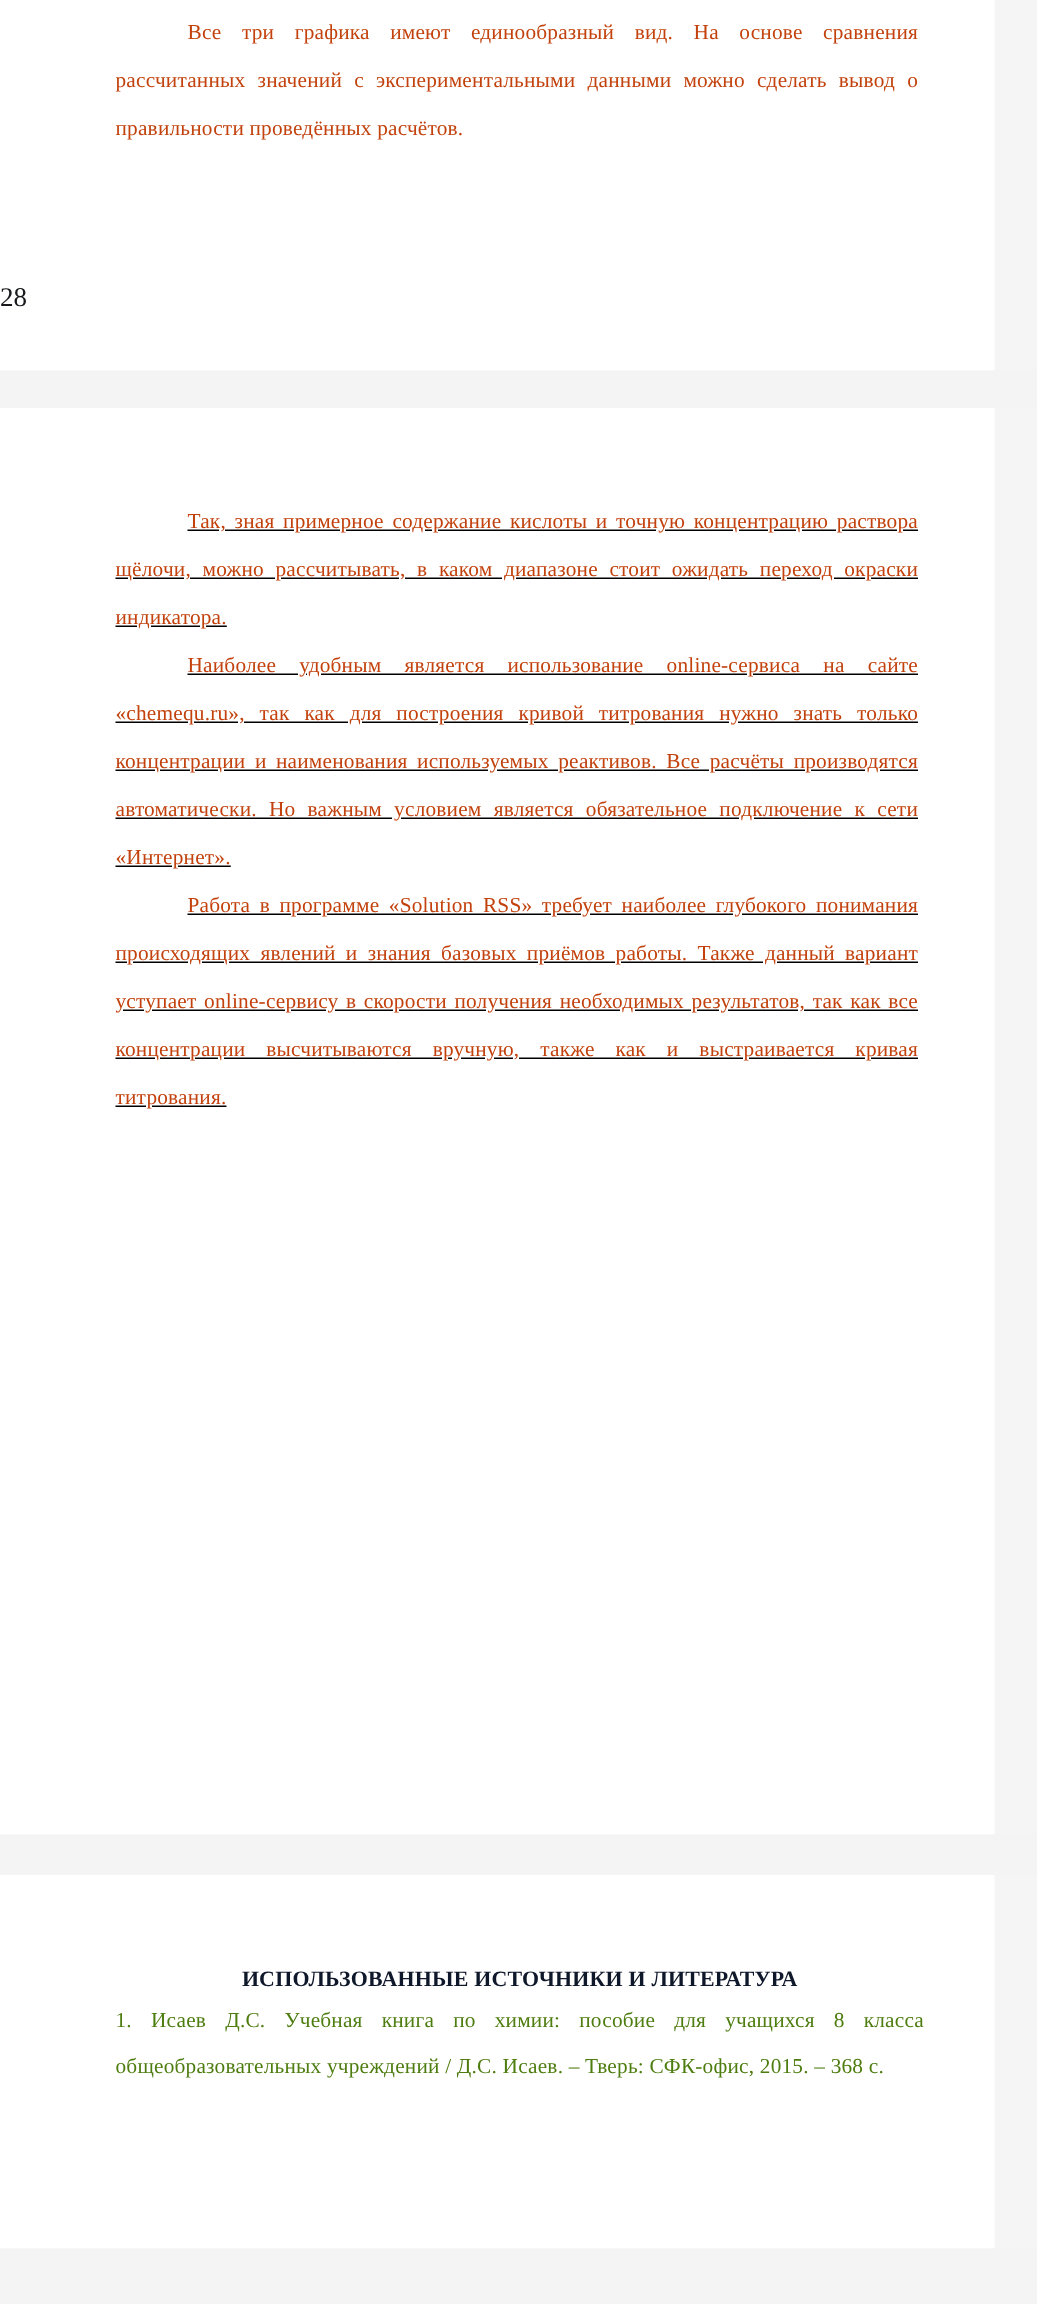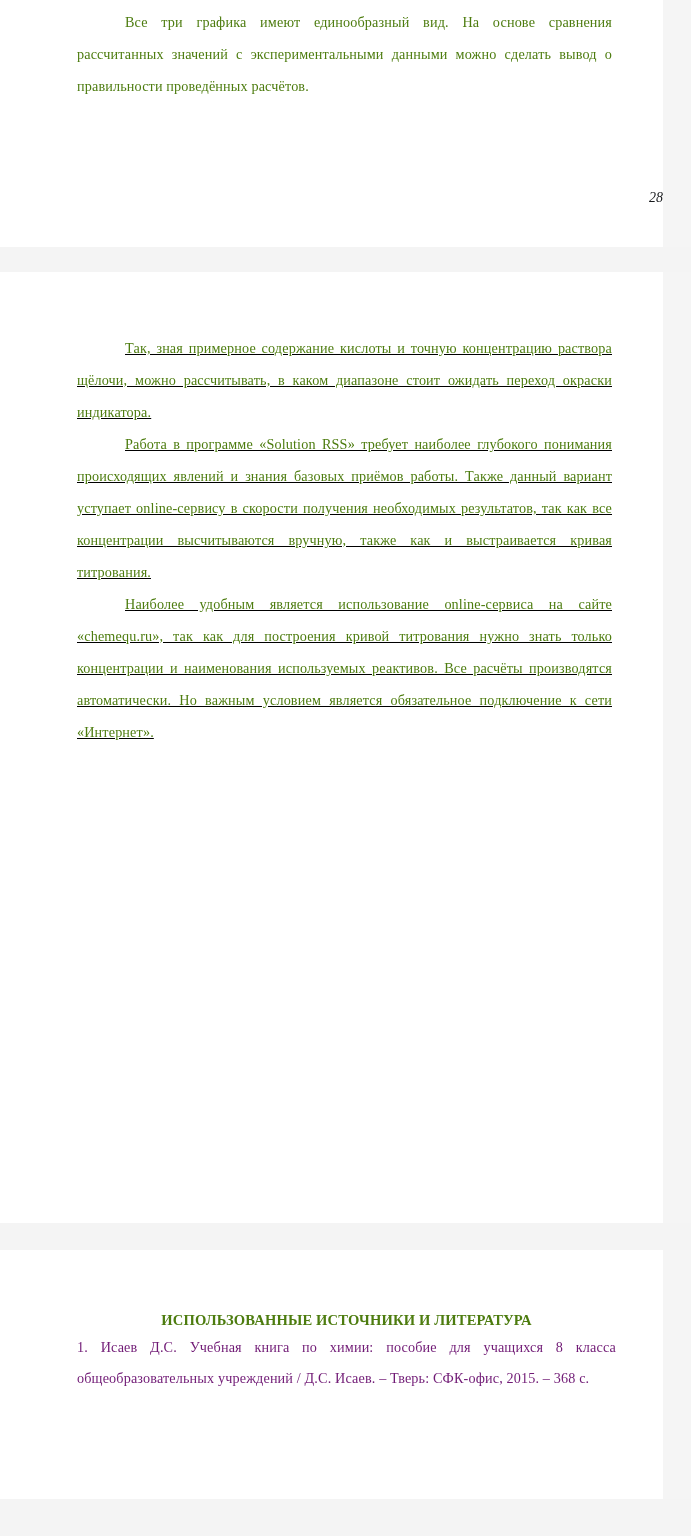--- a/index.html
+++ b/index.html
@@ -63,50 +63,49 @@
   #gap-1 { top: 247px;  height: 25px; }
   #gap-2 { top: 1223px; height: 27px; }
 
   
   p.para {
     margin: 0 4px 0 0;
     text-align: justify;
     text-indent: 48px;
     font-size: 14.2px;
     line-height: 32px;
-    color: #4d7c0f;
+    color: #c2410c;
     letter-spacing: 0.01em;
     -webkit-font-smoothing: antialiased;
   }
 
   .page-number {
-    text-align: right;
-    font-size: 14px;
+    text-align: left;
+    font-size: 18px;
     line-height: 20px;
     color: #17191c;
-    font-style: italic;
   }
 
   .refs-heading {
     text-align: center;
     font-size: 14.6px;
     font-weight: bold;
     line-height: 24px;
-    color: #4d7c0f;
+    color: #0f172a;
     letter-spacing: 0.01em;
     margin: 0;
   }
 
   p.ref {
     margin: 0;
     text-align: justify;
     text-indent: 0;
     font-size: 14.2px;
     line-height: 31px;
-    color: #701a75;
+    color: #4d7c0f;
     letter-spacing: 0.01em;
   }
 
   
   #system-bar {
     position: absolute;
     left: 0;
     top: 1499px;
     width: 691px;
     height: 37px;
@@ -127,22 +126,22 @@
     </div>
 
     <div class="page-number" style="position:absolute; left:0; width:663px; top:216px;">28</div>
   </div>
 
   <div class="gap" id="gap-1"></div>
 
   <div class="page" id="page-29">
     <div class="page-body" style="top:60px;text-decoration:underline;">
       <p class="para">Так, зная примерное содержание кислоты и точную концентрацию раствора щёлочи, можно рассчитывать, в каком диапазоне стоит ожидать переход окраски индикатора.</p>
+      <p class="para">Наиболее удобным является использование online-сервиса на сайте «chemequ.ru», так как для построения кривой титрования нужно знать только концентрации и наименования используемых реактивов. Все расчёты производятся автоматически. Но важным условием является обязательное подключение к сети «Интернет».</p>
       <p class="para">Работа в программе «Solution RSS» требует наиболее глубокого понимания происходящих явлений и знания базовых приёмов работы. Также данный вариант уступает online-сервису в скорости получения необходимых результатов, так как все концентрации высчитываются вручную, также как и выстраивается кривая титрования.</p>
-      <p class="para">Наиболее удобным является использование online-сервиса на сайте «chemequ.ru», так как для построения кривой титрования нужно знать только концентрации и наименования используемых реактивов. Все расчёты производятся автоматически. Но важным условием является обязательное подключение к сети «Интернет».</p>
     </div>
 
   </div>
 
   <div class="gap" id="gap-2"></div>
 
   <div class="page" id="page-30">
     <div class="page-body" style="top:58px;">
       <h2 class="refs-heading">ИСПОЛЬЗОВАННЫЕ ИСТОЧНИКИ И ЛИТЕРАТУРА</h2>
 

